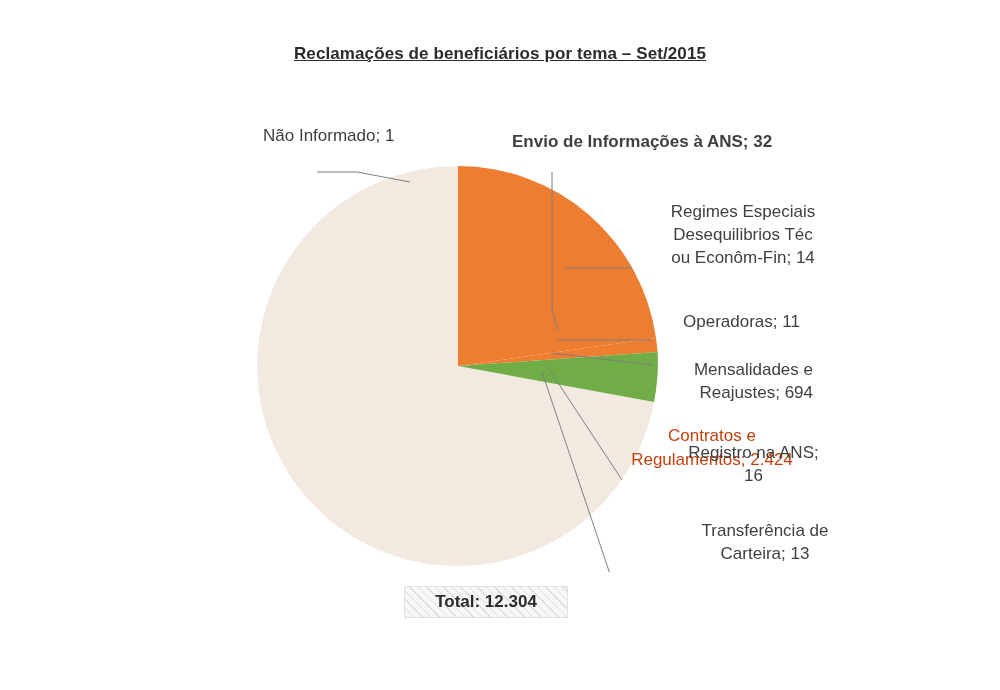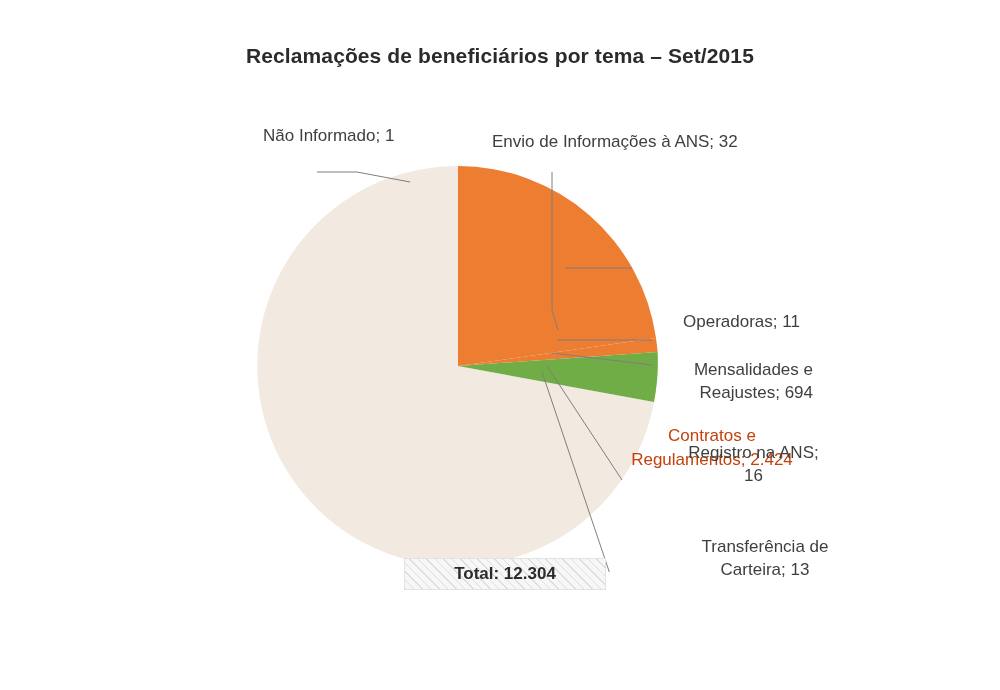--- a/index.html
+++ b/index.html
@@ -18,24 +18,25 @@
   #chart-root {
     position: absolute;
     inset: 0;
   }
   .chart-title {
     position: absolute;
     top: 44px;
     left: 0;
     width: 1000px;
     text-align: center;
-    font-size: 21px;
+    font-size: 17px;
     font-weight: bold;
     color: #2b2b2b;
     letter-spacing: 0.1px;
+    text-decoration: underline;
   }
   .pie-wrap {
     position: absolute;
     left: 152px;
     top: 160px;
     width: 512px;
     height: 412px;
   }
   .pie-svg {
     display: block;
@@ -55,34 +56,34 @@
     font-size: 17px;
     line-height: 24px;
     color: #c2410c;
     text-align: center;
     white-space: normal;
     font-weight: normal;
     margin-top: 40px;
   }
   
   #lbl-nao-informado { left: 263px; top: 124px; text-align: left; }
-  #lbl-envio { left: 492px; top: 130px; text-align: center; }
+  #lbl-envio { left: 512px; top: 130px; text-align: center; font-weight: bold; }
   #lbl-regimes { left: 663px; top: 200px; width: 160px; text-align: center; }
   #lbl-operadoras { left: 683px; top: 310px; text-align: center; }
   #lbl-mensalidades { left: 683px; top: 358px; width: 130px; text-align: right; }
   #lbl-registro { left: 681px; top: 441px; width: 145px; text-align: center; }
-  #lbl-transferencia { left: 690px; top: 535px; width: 150px; text-align: center; }
+  #lbl-transferencia { left: 690px; top: 519px; width: 150px; text-align: center; }
   #lbl-cobertura { left: 378px; top: 418px; text-align: left; }
   #lbl-contratos { left: 470px; top: 224px; width: 180px; }
 
   .total-box {
     position: absolute;
     left: 404px;
-    top: 558px;
-    width: 202px;
+    top: 586px;
+    width: 164px;
     height: 32px;
     background-color: #f7f7f7;
     background-image: repeating-linear-gradient(
       45deg,
       rgba(200,200,200,0.55) 0px,
       rgba(200,200,200,0.55) 1px,
       rgba(255,255,255,0) 1px,
       rgba(255,255,255,0) 6px
     );
     border: 1px solid #e2e2e2;
@@ -122,20 +123,21 @@
         <path d="M 395 206 L 470 320"></path>
         <path d="M 390 212 L 460 420"></path>
       </g>
     </svg>
 
     <div class="lbl-inside" id="lbl-contratos">Contratos e Regulamentos; 2.424</div>
   </div>
 
   <div class="lbl" id="lbl-nao-informado">Não Informado; 1</div>
   <div class="lbl" id="lbl-envio">Envio de Informações à ANS; 32</div>
+  <div class="lbl wrapped" id="lbl-regimes">Regimes Especiais Desequilibrios Téc ou Econôm-Fin; 14</div>
   <div class="lbl" id="lbl-operadoras">Operadoras; 11</div>
   <div class="lbl wrapped" id="lbl-mensalidades">Mensalidades e Reajustes; 694</div>
   <div class="lbl wrapped" id="lbl-registro">Registro na ANS; 16</div>
   <div class="lbl wrapped" id="lbl-transferencia">Transferência de Carteira; 13</div>
 
   <div class="total-box">Total: 12.304</div>
 
 </div>
 
 </body></html>

